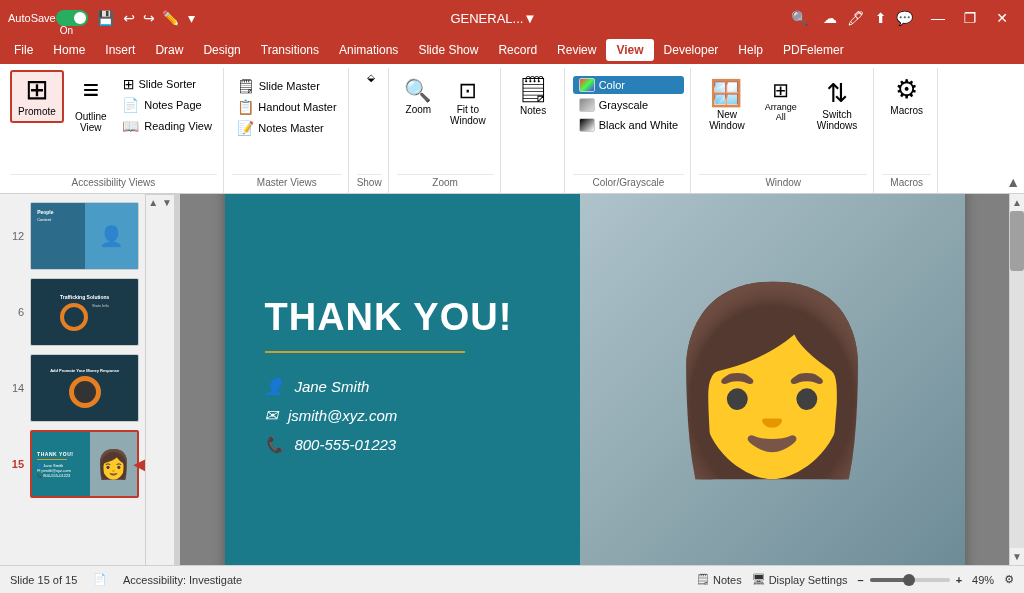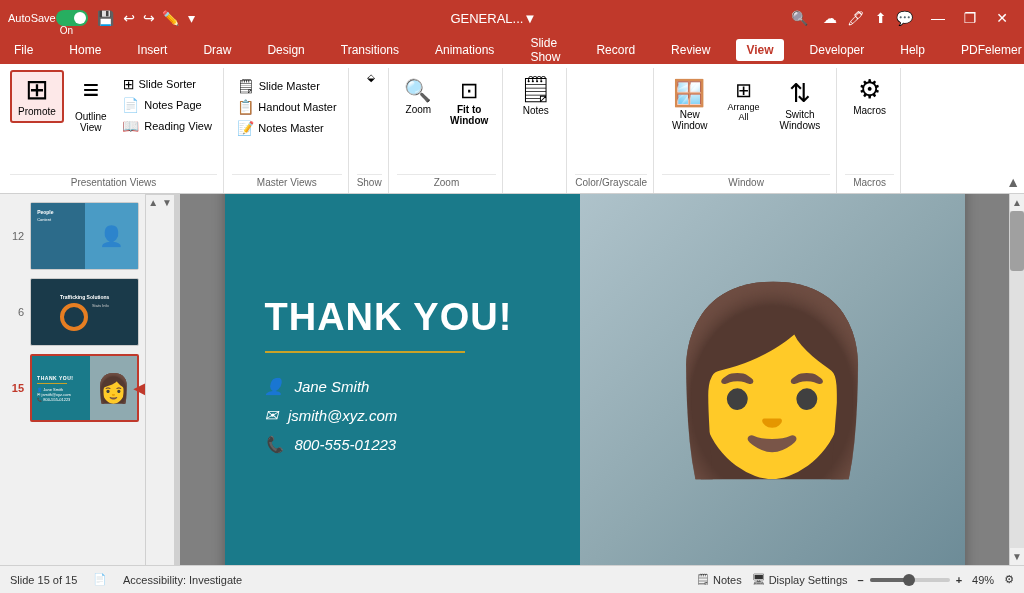--- a/index.html
+++ b/index.html
@@ -10,21 +10,21 @@
     .title-bar .autosave { display: flex; align-items: center; font-size: 11px; }
     .toggle { background: #27ae60; border-radius: 10px; width: 32px; height: 16px; display: inline-flex; align-items: center; padding: 2px; }
     .toggle-dot { background: white; border-radius: 50%; width: 12px; height: 12px; margin-left: auto; }
     .title-bar-icons { display: flex; gap: 8px; align-items: center; margin-left: 4px; }
     .title-bar-icon { color: white; font-size: 14px; cursor: pointer; }
     .file-name { flex: 1; text-align: center; font-size: 13px; }
     .window-controls { display: flex; gap: 4px; margin-left: auto; }
     .wc-btn { width: 28px; height: 24px; display: flex; align-items: center; justify-content: center; color: white; cursor: pointer; font-size: 14px; }
 
     
-    .menu-bar { background: #c0392b; color: white; display: flex; align-items: center; height: 28px; padding: 0 4px; gap: 16px; }
+    .menu-bar { background: #c0392b; color: white; display: flex; align-items: center; height: 28px; padding: 0 4px; }
     .menu-item { padding: 4px 10px; font-size: 12px; cursor: pointer; border-radius: 3px; }
     .menu-item.active { background: white; color: #c0392b; border-radius: 3px; font-weight: 600; }
 
     
     .ribbon { background: white; border-bottom: 1px solid #d0d0d0; display: flex; flex-direction: column; min-height: 130px; }
     .ribbon-content { display: flex; align-items: stretch; padding: 4px 4px 0 4px; flex: 1; gap: 2px; }
     .ribbon-group { display: flex; flex-direction: column; align-items: center; border-right: 1px solid #e0e0e0; padding: 2px 6px; min-width: fit-content; }
     .ribbon-group-label { font-size: 10px; color: #666; margin-top: auto; padding: 2px 0 3px 0; border-top: 1px solid #e8e8e8; width: 100%; text-align: center; }
     .ribbon-buttons { display: flex; align-items: flex-start; gap: 2px; flex: 1; }
     
@@ -176,21 +176,21 @@
           <div class="rb-small">
             <span class="s-icon">📄</span>
             <span>Notes Page</span>
           </div>
           <div class="rb-small">
             <span class="s-icon">📖</span>
             <span>Reading View</span>
           </div>
         </div>
       </div>
-      <div class="ribbon-group-label">Presentation Views</div>
+      <div class="ribbon-group-label">Accessibility Views</div>
     </div>
 
     <div class="ribbon-group">
       <div class="ribbon-buttons">
         <div class="rb-small-group" style="margin-top:6px;">
           <div class="rb-small">
             <span class="s-icon">🗒</span>
             <span>Slide Master</span>
           </div>
           <div class="rb-small">
@@ -214,36 +214,50 @@
     </div>
 
     <div class="ribbon-group">
       <div class="zoom-group">
         <div class="zoom-btn">
           <span class="icon">🔍</span>
           <span class="label">Zoom</span>
         </div>
         <div class="zoom-btn">
           <span class="icon">⊡</span>
-          <span class="label" style="white-space:pre-line;text-align:center;font-weight:bold;">Fit to
+          <span class="label" style="white-space:pre-line;text-align:center;">Fit to
 Window</span>
         </div>
       </div>
       <div class="ribbon-group-label">Zoom</div>
     </div>
 
     <div class="ribbon-group">
       <div class="notes-btn">
         <span class="icon">🗒</span>
         <span class="label">Notes</span>
       </div>
       <div class="ribbon-group-label" style="border:none;">&nbsp;</div>
     </div>
 
     <div class="ribbon-group">
+      <div class="color-group" style="margin-top:6px;">
+        <div class="color-btn active">
+          <span class="color-swatch" style="background:linear-gradient(135deg,#ff4444,#44ff44,#4444ff);"></span>
+          <span>Color</span>
+        </div>
+        <div class="color-btn">
+          <span class="color-swatch" style="background:linear-gradient(135deg,#888,#ddd);"></span>
+          <span>Grayscale</span>
+        </div>
+        <div class="color-btn">
+          <span class="color-swatch" style="background:linear-gradient(135deg,#000,#fff);"></span>
+          <span>Black and White</span>
+        </div>
+      </div>
       <div class="ribbon-group-label">Color/Grayscale</div>
     </div>
 
     <div class="ribbon-group">
       <div class="window-group">
         <div class="notes-btn" style="min-width:44px;">
           <span class="icon">🪟</span>
           <span class="label" style="white-space:pre-line;text-align:center;">New
 Window</span>
         </div>
@@ -303,20 +317,31 @@
               <div style="font-size:5px;font-weight:bold;margin-bottom:3px;">Trafficking Solutions</div>
               <div style="display:flex;gap:2px;margin-top:2px;">
                 <div style="width:28px;height:28px;border-radius:50%;border:4px solid #e67e22;display:flex;align-items:center;justify-content:center;"></div>
                 <div style="font-size:4px;color:#ccc;line-height:1.3;margin-left:2px;">Stats
 Info</div>
               </div>
             </div>
           </div>
         </div>
 
+        <div class="slide-item">
+          <span class="slide-num">14</span>
+          <div class="slide-thumb thumb-14">
+            <div style="padding:6px;color:white;">
+              <div style="font-size:4px;font-weight:bold;margin-bottom:3px;">Add Promote Your Money Response</div>
+              <div style="display:flex;justify-content:center;margin-top:2px;">
+                <div style="width:32px;height:32px;border-radius:50%;border:5px solid #e67e22;background:#333;"></div>
+              </div>
+            </div>
+          </div>
+        </div>
 
         <div class="slide-item active">
           <span class="slide-num" style="color:#c0392b;font-weight:600;">15</span>
           <div class="slide-thumb thumb-15">
             <div style="width:100%;height:100%;position:relative;display:flex;">
               <div style="width:55%;background:#1a7a8a;height:100%;padding:5px;display:flex;flex-direction:column;justify-content:center;">
                 <div style="color:white;font-size:5px;font-weight:900;letter-spacing:0.5px;">THANK YOU!</div>
                 <div style="width:30px;height:1px;background:#c9a227;margin:2px 0;"></div>
                 <div style="color:white;font-size:4px;margin-top:1px;">👤 Jane Smith</div>
                 <div style="color:white;font-size:4px;">✉ jsmith@xyz.com</div>

